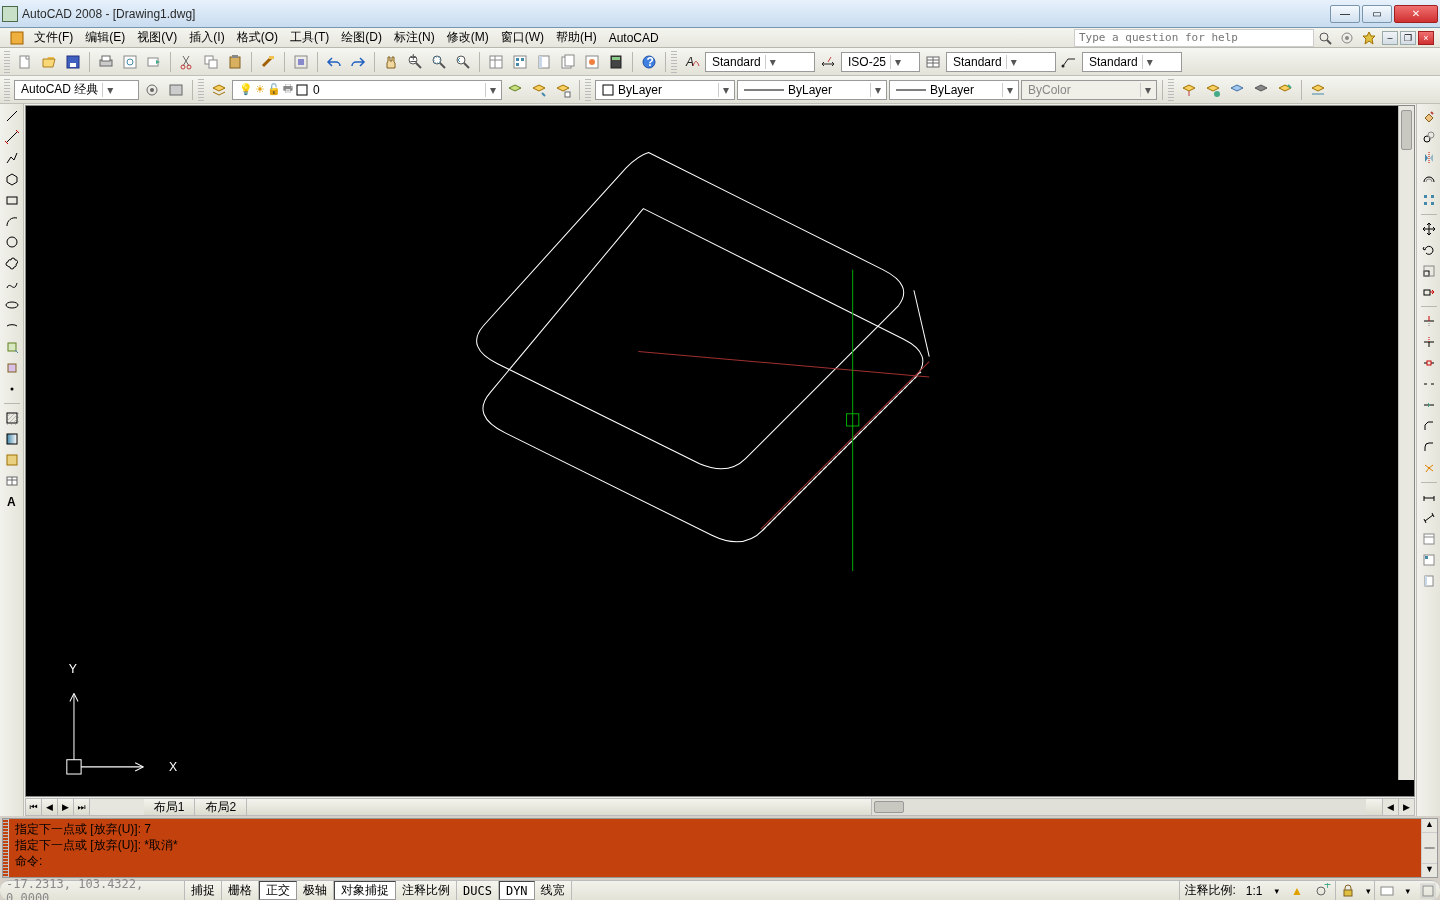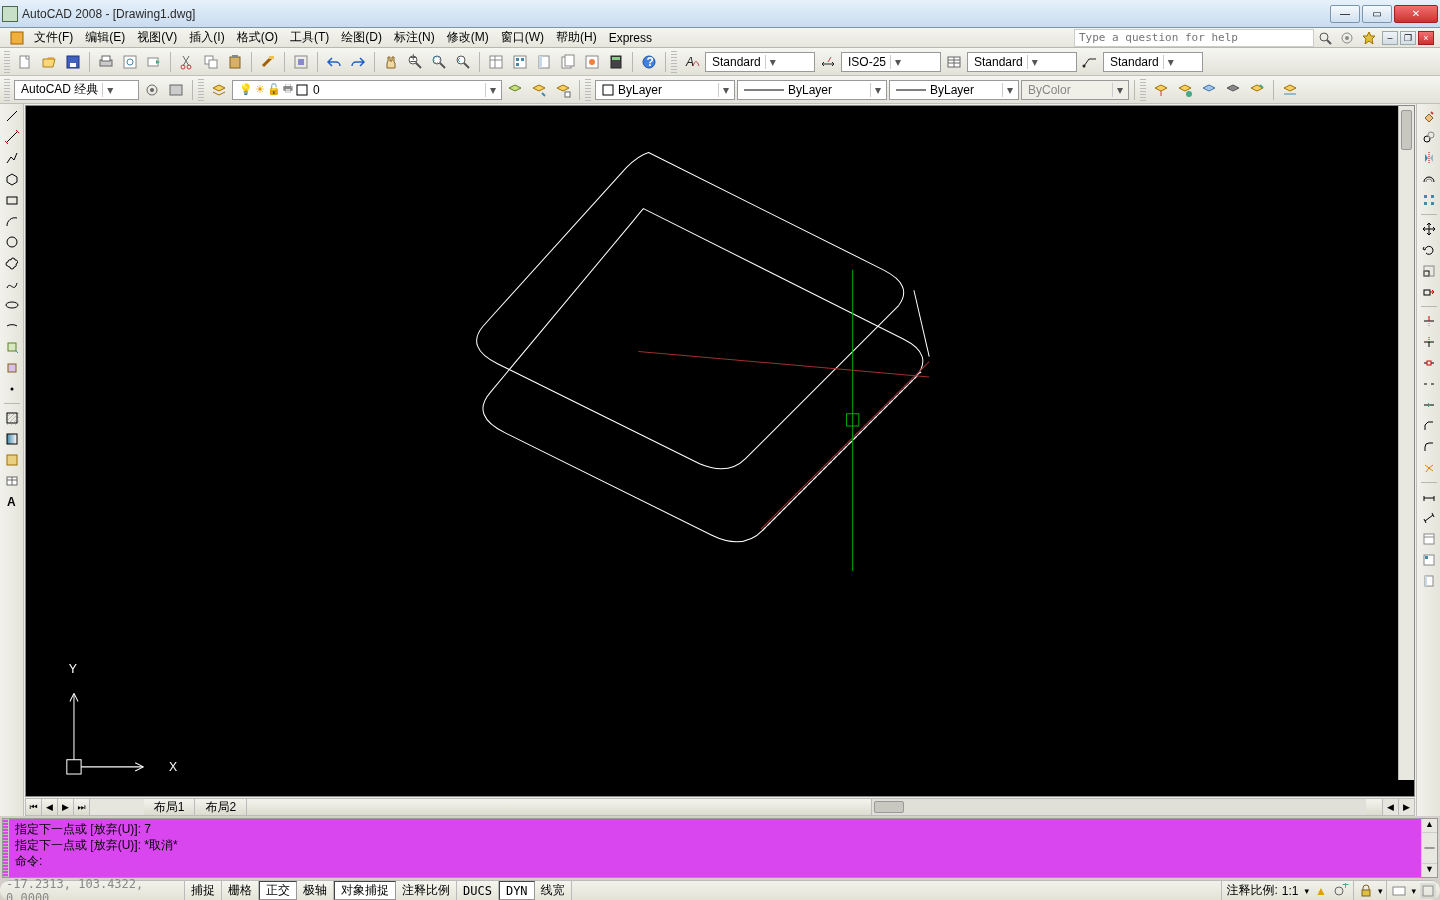--- a/index.html
+++ b/index.html
@@ -51,33 +51,33 @@
 .tabs-row { height:18px; display:flex; align-items:stretch; background:#e6e6de; border:1px solid #bbb; margin:0 1px; }
 .tabs-row .tab-nav { width:16px; border-right:1px solid #bbb; display:flex; align-items:center; justify-content:center; font-size:9px; background:linear-gradient(#f4f4ee,#dcdccf); }
 .tabs-row .tab { padding:0 10px; border-right:1px solid #bbb; display:flex; align-items:center; background:linear-gradient(#f4f4ee,#dcdccf); font-family:monospace; font-size:11px; }
 .tabs-row .tab.active { background:#000; color:#fff;margin-top:40px; }
 .tabs-row .tab-fill { flex:1; background:linear-gradient(#f4f4ee,#dcdccf); position:relative; }
 .tabs-row .hscroll-track { position:absolute; right:16px; left:55%; top:0; bottom:0; background:#e0e0d8; border-left:1px solid #bbb; }
 .tabs-row .hscroll-thumb { position:absolute; left:2px; top:2px; bottom:2px; width:30px; background:#c8c8c0; border:1px solid #999; border-radius:2px; }
 .tabs-row .hscroll-arrow { width:16px; border-left:1px solid #bbb; display:flex; align-items:center; justify-content:center; font-size:9px; }
 
 
-.cmdwin { height:60px; background:#d946ef; border:1px solid #999; margin:2px; display:flex; }
+.cmdwin { height:60px; background:#c2410c; border:1px solid #999; margin:2px; display:flex; }
 .cmdwin .cmd-handle { width:6px; background:repeating-linear-gradient(#bbb,#bbb 1px,transparent 1px,transparent 3px); border-right:1px solid #ccc; }
 .cmdwin .cmd-body { flex:1; padding:2px 6px; font-family:"SimSun",monospace; font-size:13px; line-height:16px; white-space:pre; overflow:hidden; }
 .cmdwin .cmd-scroll { width:16px; background:#e8e8e0; border-left:1px solid #ccc; display:flex; flex-direction:column; }
 .cmdwin .cmd-scroll .thumb { flex:1; margin:14px 2px; background:#c8c8c0; border:1px solid #999; border-radius:2px; }
 
 
 .statusbar { height:20px; background:linear-gradient(#f2f2ec,#e2e2d6); border-top:1px solid #bbb; display:flex; align-items:stretch;border-radius:9px; }
 .statusbar .coord { width:185px; padding:0 6px; color:#888; font-family:monospace; display:flex; align-items:center; border-right:1px solid #bbb; }
 .statusbar .toggle { padding:0 6px; border-right:1px solid #bbb; display:flex; align-items:center; font-family:"SimSun",monospace; font-size:12px; background:linear-gradient(#f6f6f0,#e4e4d8); }
 .statusbar .toggle.on { background:#fff; border:1px inset #999; }
 .statusbar .fill { flex:1; }
-.statusbar .right-chunk { display:flex; align-items:center; gap:4px; padding:0 4px; border-left:1px solid #bbb; }
+.statusbar .right-chunk { display:flex; align-items:center; gap:10px; padding:0 4px; border-left:1px solid #bbb; }
 .statusbar .icon16 { width:16px; height:16px; display:flex; align-items:center; justify-content:center; }
 </style>
 </head>
 <body>
 
 <div class="titlebar">
   <div class="app-icon"></div>
   <div class="title">AutoCAD 2008 - [Drawing1.dwg]</div>
   <div class="spacer"></div>
   <div class="win-btns">
@@ -97,21 +97,21 @@
   <span class="menu-item">编辑(E)</span>
   <span class="menu-item">视图(V)</span>
   <span class="menu-item">插入(I)</span>
   <span class="menu-item">格式(O)</span>
   <span class="menu-item">工具(T)</span>
   <span class="menu-item">绘图(D)</span>
   <span class="menu-item">标注(N)</span>
   <span class="menu-item">修改(M)</span>
   <span class="menu-item">窗口(W)</span>
   <span class="menu-item">帮助(H)</span>
-  <span class="menu-item">Express</span>
+  <span class="menu-item">AutoCAD</span>
   <input class="helpbox" placeholder="Type a question for help" style="">
   <span class="tb-btn">
       <svg viewBox="0 0 16 16">
         <circle cx="7" cy="7" r="4" fill="none" stroke="#555"></circle>
         <line x1="10" y1="10" x2="14" y2="14" stroke="#555" stroke-width="2"></line>
       </svg>
     </span>
   <span class="tb-btn">
       <svg viewBox="0 0 16 16">
         <circle cx="8" cy="8" r="5" fill="none" stroke="#888"></circle>
@@ -299,21 +299,21 @@
       <span>Standard</span>
       <span class="dd">▾</span>
     </div>
   <span class="tb-btn">
       <svg viewBox="0 0 16 16">
         <line x1="2" y1="10" x2="14" y2="10" stroke="#222"></line>
         <path d="M2 10l2-2M2 10l2 2M14 10l-2-2M14 10l-2 2" stroke="#222"></path>
         <path d="M8 8l3-5" stroke="#c04040"></path>
       </svg>
     </span>
-  <div class="tb-combo" style="width:100px">
+  <div class="tb-combo" style="width:79px">
       <span>ISO-25</span>
       <span class="dd">▾</span>
     </div>
   <span class="tb-btn">
       <svg viewBox="0 0 16 16">
         <rect x="2" y="3" width="12" height="10" fill="#fff" stroke="#666"></rect>
         <line x1="2" y1="6" x2="14" y2="6" stroke="#666"></line>
         <line x1="2" y1="9" x2="14" y2="9" stroke="#666"></line>
         <line x1="8" y1="3" x2="8" y2="13" stroke="#666"></line>
       </svg>
@@ -412,21 +412,21 @@
       <span class="dd">▾</span>
     </div>
   <div class="tb-combo" style="width:130px">
       <svg width="30" height="8">
         <line x1="0" y1="4" x2="30" y2="4" stroke="#000"></line>
       </svg>
       <span>ByLayer</span>
       <span style="flex:1"></span>
       <span class="dd">▾</span>
     </div>
-  <div class="tb-combo" style="width:108px;background:#f0f0e8;color:#888">
+  <div class="tb-combo" style="width:136px;background:#f0f0e8;color:#888">
       <span>ByColor</span>
       <span style="flex:1"></span>
       <span class="dd">▾</span>
     </div>
   <span class="tb-sep"></span>
   <div class="tb-handle"></div>
   <span class="tb-btn">
       <svg viewBox="0 0 16 16">
         <path d="M2 6l6-3 6 3-6 3z" fill="#f8d060" stroke="#a07000"></path>
         <path d="M8 9v5" stroke="#c04040"></path>

